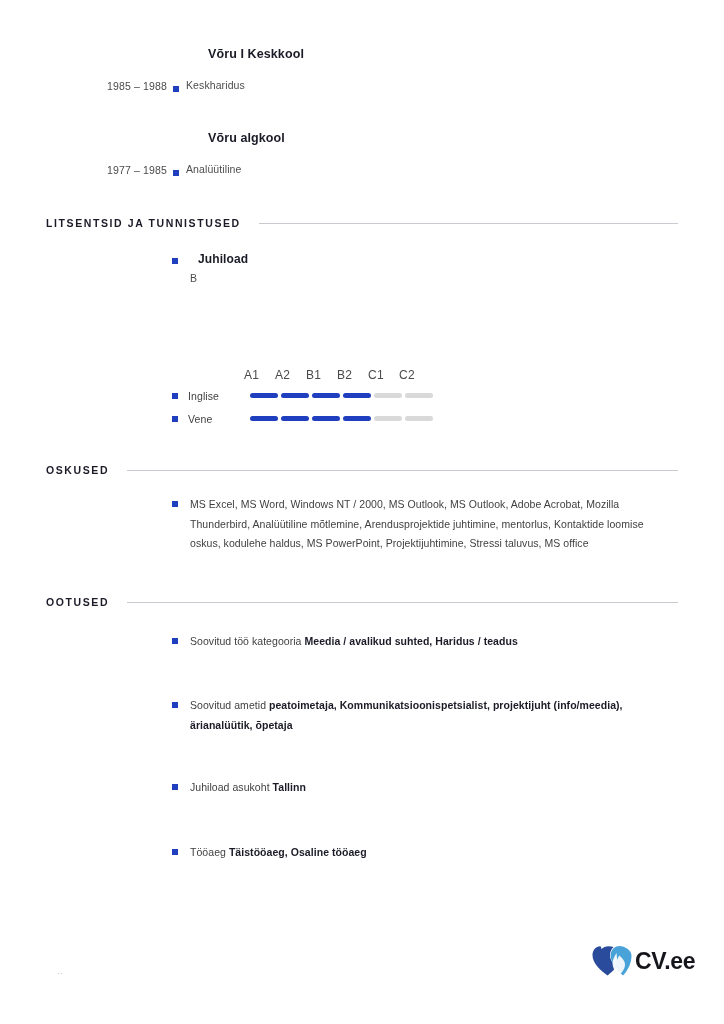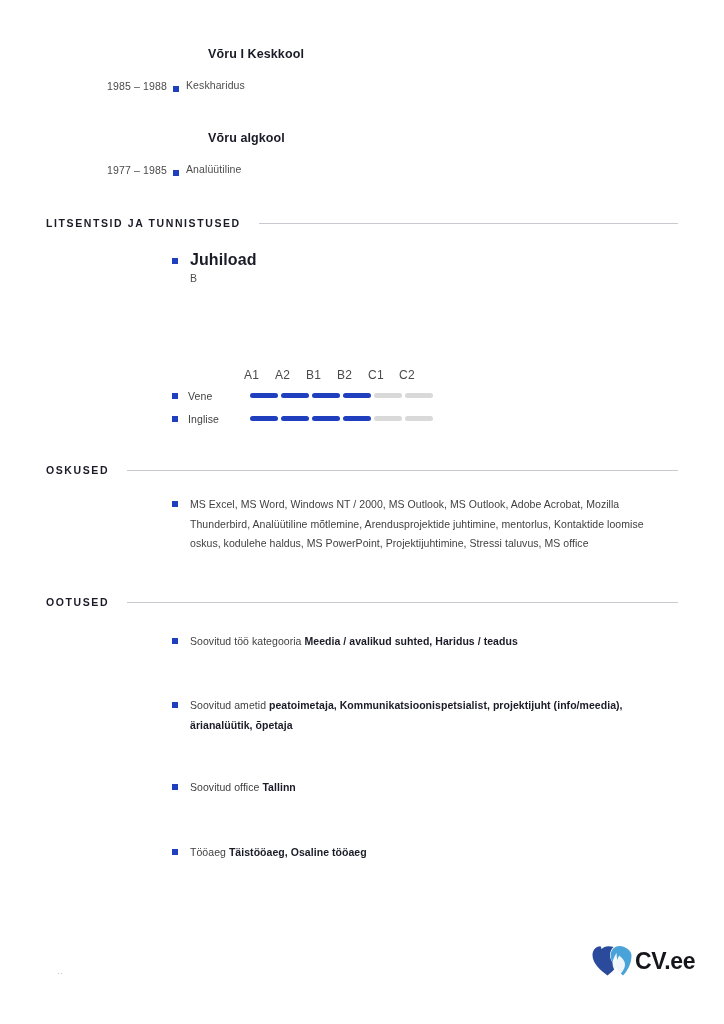--- a/index.html
+++ b/index.html
@@ -101,25 +101,26 @@
   
   .entry {
     position: absolute;
     left: 172px;
     display: flex;
     align-items: flex-start;
   }
   .entry .bullet { margin-top: 6px; }
   .entry .entry-body { padding-left: 12px; }
   .entry-title {
-    font-size: 16px;
+    font-size: 12px;
     font-weight: bold;
     color: #1b1b28;
     line-height: 15px;
     letter-spacing: 0.1px;
+    margin-left: 8px;
   }
   .entry-sub {
     font-size: 10.5px;
     color: #4d4d4d;
     line-height: 14px;
     margin-top: 4px;
   }
 
   
   .lang-block {
@@ -262,47 +263,47 @@
 
 
   <div class="lang-block">
     <div class="lang-scale">
       <span style="left:0px">A1</span>
       <span style="left:31px">A2</span>
       <span style="left:62px">B1</span>
       <span style="left:93px">B2</span>
       <span style="left:124px">C1</span>
       <span style="left:155px">C2</span>
+    </div>
+
+    <div class="lang-row">
+      <span class="bullet"></span>
+      <div class="lang-name">Inglise</div>
+      <div class="lang-bars">
+        <i class="on" style="left:0px"></i>
+        <i class="on" style="left:31px"></i>
+        <i class="on" style="left:62px"></i>
+        <i class="on" style="left:93px"></i>
+        <i style="left:124px"></i>
+        <i style="left:155px"></i>
+      </div>
     </div>
 
     <div class="lang-row">
       <span class="bullet"></span>
       <div class="lang-name">Vene</div>
       <div class="lang-bars">
         <i class="on" style="left:0px"></i>
         <i class="on" style="left:31px"></i>
         <i class="on" style="left:62px"></i>
         <i class="on" style="left:93px"></i>
         <i style="left:124px"></i>
         <i style="left:155px"></i>
       </div>
     </div>
-
-    <div class="lang-row">
-      <span class="bullet"></span>
-      <div class="lang-name">Inglise</div>
-      <div class="lang-bars">
-        <i class="on" style="left:0px"></i>
-        <i class="on" style="left:31px"></i>
-        <i class="on" style="left:62px"></i>
-        <i class="on" style="left:93px"></i>
-        <i style="left:124px"></i>
-        <i style="left:155px"></i>
-      </div>
-    </div>
   </div>
 
   <div class="section-head" style="top:464px">
     <div class="label">OSKUSED</div>
     <div class="rule"></div>
   </div>
 
   <div class="para" style="top:495px; width:500px">
     <span class="bullet"></span>
     <div class="para-text">MS Excel, MS Word, Windows NT / 2000, MS Outlook, MS Outlook, Adobe Acrobat, Mozilla Thunderbird, Analüütiline mõtlemine, Arendusprojektide juhtimine, mentorlus, Kontaktide loomise oskus, kodulehe haldus, MS PowerPoint, Projektijuhtimine, Stressi taluvus, MS office</div>
@@ -318,21 +319,21 @@
     <div class="para-text"><span>Soovitud töö kategooria</span> <b>Meedia / avalikud suhted,  Haridus / teadus</b></div>
   </div>
 
   <div class="para" style="top:696px; width:490px">
     <span class="bullet"></span>
     <div class="para-text"><span>Soovitud ametid</span> <b>peatoimetaja,  Kommunikatsioonispetsialist,  projektijuht (info/meedia),  ärianalüütik,  õpetaja</b></div>
   </div>
 
   <div class="para" style="top:778px; width:400px">
     <span class="bullet"></span>
-    <div class="para-text"><span>Soovitud office</span> <b>Tallinn</b></div>
+    <div class="para-text"><span>Juhiload asukoht</span> <b>Tallinn</b></div>
   </div>
 
   <div class="para" style="top:843px; width:400px">
     <span class="bullet"></span>
     <div class="para-text"><span>Tööaeg</span> <b>Täistööaeg,  Osaline tööaeg</b></div>
   </div>
 
   <div class="footer-logo">
     <div class="logo-mark">
       <svg width="40" height="34" viewBox="0 0 40 34" xmlns="http://www.w3.org/2000/svg">

